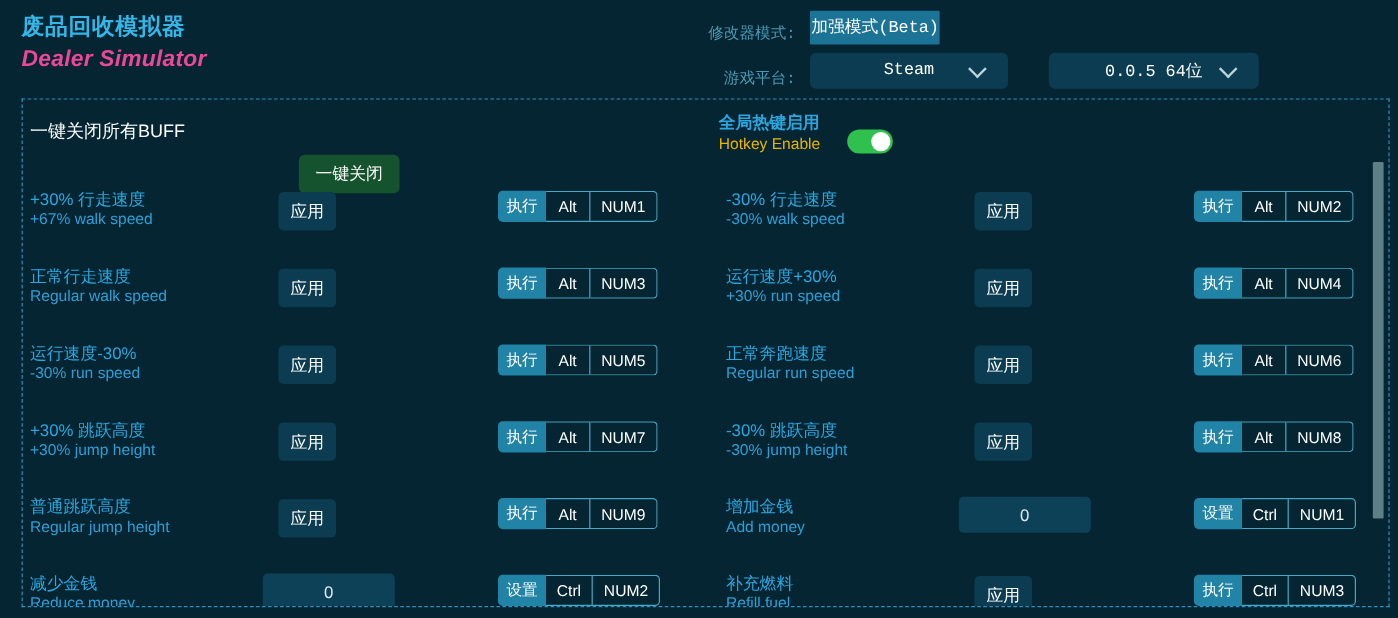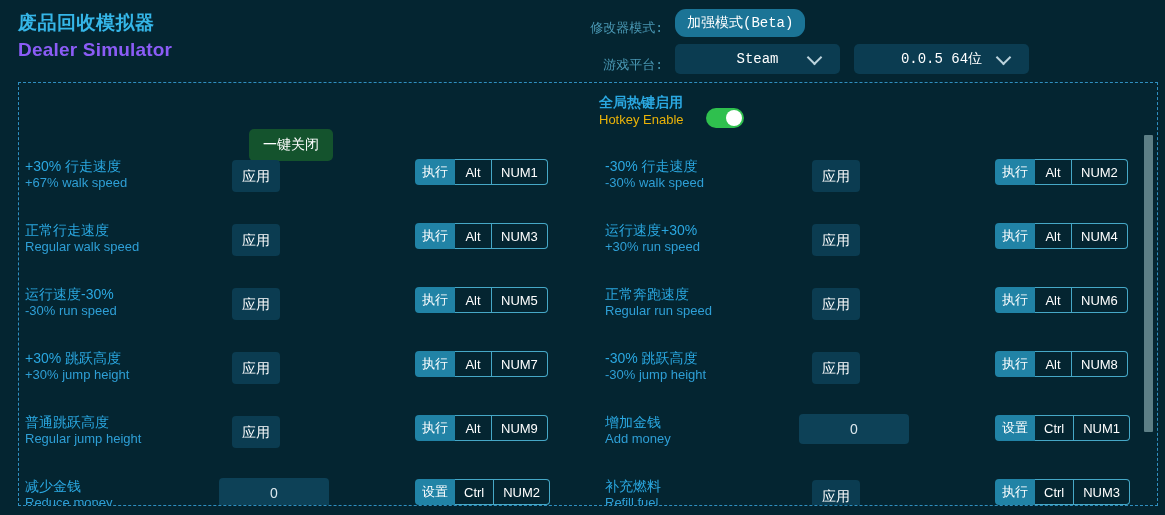--- a/index.html
+++ b/index.html
@@ -32,23 +32,24 @@
   .title-cn {
     font-size: 19px;
     font-weight: bold;
     color: #35b6e8;
     letter-spacing: 0.5px;
     line-height: 26px;
   }
   .title-en {
     font-size: 19px;
     font-weight: bold;
-    color: #8b5cf6;
+    color: #ec4899;
     line-height: 28px;
     letter-spacing: 0.2px;
+    font-style: italic;
   }
 
   .hdr-row {
     position: absolute;
     display: flex;
     align-items: flex-end;
     font-family: Liberation Mono, monospace;
   }
   .hdr-row.r1 { left: 585px; top: 9px; }
   .hdr-row.r2 { left: 585px; top: 44px; }
@@ -60,43 +61,43 @@
     text-align: right;
     margin-right: 12px;
     white-space: nowrap;
   }
 
   .mode-btn {
     background: #1b7496;
     color: #ffffff;
     font-size: 14px;
     border: none;
-    border-radius: 11px;
+    border-radius: 1px;
     height: 28px;
-    padding: 0 12px;
+    padding: 0 1px;
     cursor: pointer;
     font-family: inherit;
     white-space: nowrap;
   }
 
   .dropdown {
     position: relative;
     background: #0b3c51;
     border-radius: 5px;
     height: 30px;
     display: flex;
     align-items: center;
     justify-content: center;
     cursor: pointer;
     color: #ffffff;
     font-size: 14px;
     user-select: none;
   }
   .dd-platform { width: 165px; }
-  .dd-version  { width: 175px; margin-left: 14px; }
+  .dd-version  { width: 175px; margin-left: 34px; }
   .dd-value { display: block; }
   .chev {
     position: absolute;
     right: 20px;
     top: 50%;
     width: 11px; height: 11px;
     margin-top: -7px;
     border-right: 2px solid #bcd3dc;
     border-bottom: 2px solid #bcd3dc;
     transform: rotate(45deg);
@@ -323,20 +324,21 @@
       <span class="dd-value">0.0.5 64位</span>
       <span class="chev"></span>
     </div>
   </div>
 </div>
 
 <div class="panel">
   <div class="panel-inner" id="panel-inner">
 
     <div class="toprow">
+      <div class="buff-label">一键关闭所有BUFF</div>
       <button class="buff-btn">一键关闭</button>
 
       <div class="hk-group">
         <div class="hk-text">
           <div class="hk-cn">全局热键启用</div>
           <div class="hk-en">Hotkey Enable</div>
         </div>
         <div class="toggle">
           <div class="knob"></div>
         </div>

